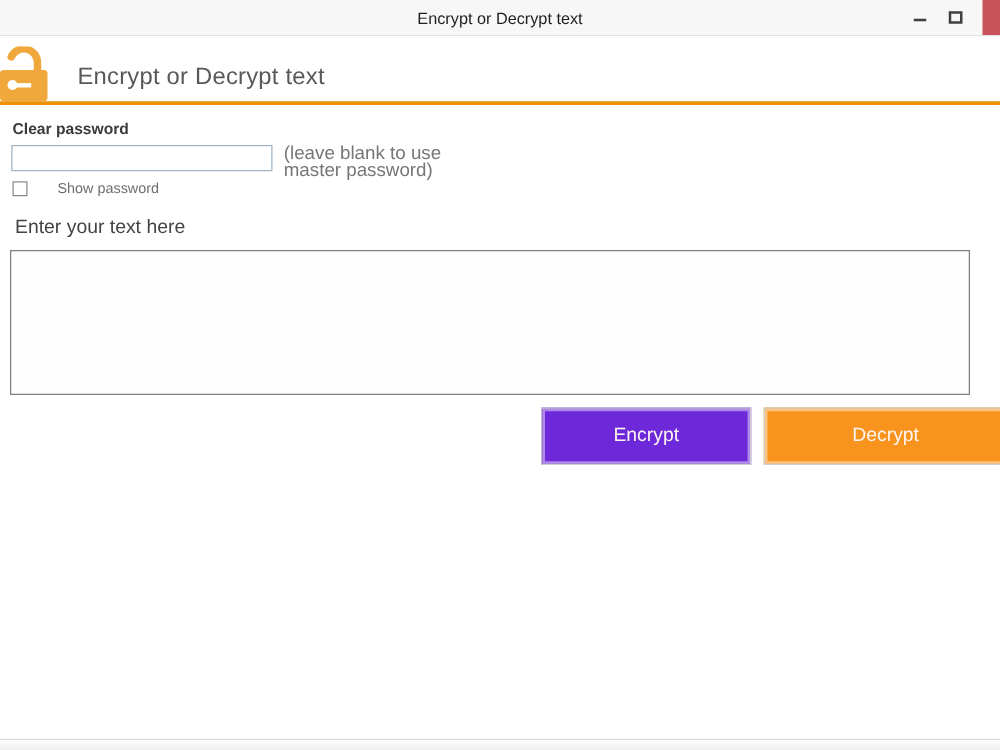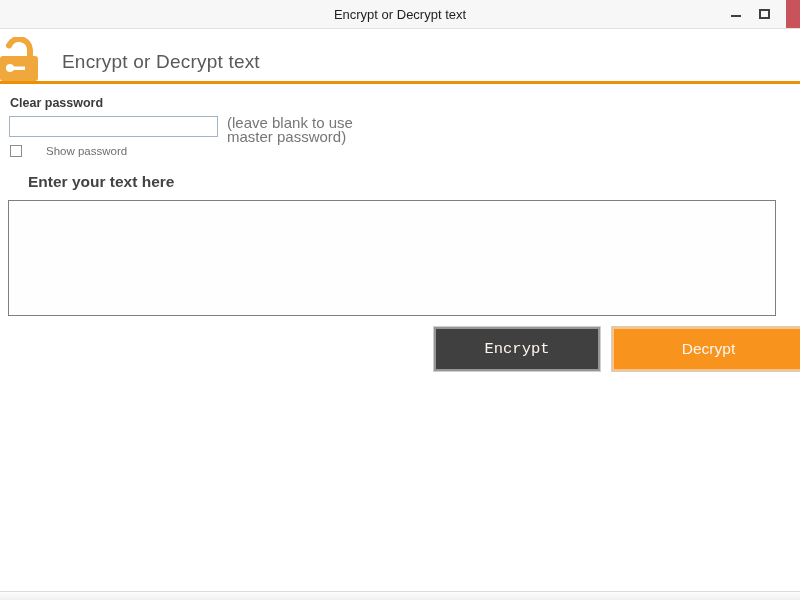--- a/index.html
+++ b/index.html
@@ -74,22 +74,22 @@
   .checkbox {
     width: 12px; height: 12px; border: 1px solid #8d8d8d; background: #fff;
     display: inline-block;
   }
   .show-pw-label {
     margin-left: 24px; font-size: 11.5px; color: #6e6e6e;
   }
 
   
   .text-label {
-    position: absolute; left: 28px; top: 173px;
-    font-size: 15.5px; color: #434343; font-weight: bold;
+    position: absolute; left: 12px; top: 173px;
+    font-size: 15.5px; color: #434343;
   }
   .clear-link {
     position: absolute; right: 29px; top: 185px;
     font-size: 11px; color: #2e2ebf; text-decoration: underline; cursor: pointer; margin-top: 18px;
   }
   .main-textarea {
     position: absolute; left: 8px; top: 200px; width: 768px; height: 116px;
     border: 1px solid #7f7f7f; background: #fffefe;
     resize: none; outline: none;
     font-family: "Liberation Sans", sans-serif; font-size: 13px; color: #222;
@@ -99,21 +99,21 @@
   
   .action-btn {
     position: absolute; top: 326px; height: 46px;
     border: 1px solid #cfcfcf;
     box-shadow: inset 0 0 0 2px rgba(255,255,255,0.45);
     color: #fdf6ef; font-size: 15.5px;
     font-family: "Liberation Sans", sans-serif;
     display: flex; align-items: center; justify-content: center;
     cursor: pointer;
   }
-  .encrypt-btn { left: 433px; width: 168px; background: #404040; font-family: Liberation Mono, monospace; }
+  .encrypt-btn { left: 433px; width: 168px; background: #6d28d9; }
   .decrypt-btn { left: 611px; width: 195px; background: #f8941d; }
 
   
   .bottom-strip {
     position: absolute; left: 0; bottom: 0; width: 800px; height: 9px;
     background: linear-gradient(#fdfdfd, #efefef);
     border-top: 1px solid #dcdcdc;
   }
 </style>
 </head>

